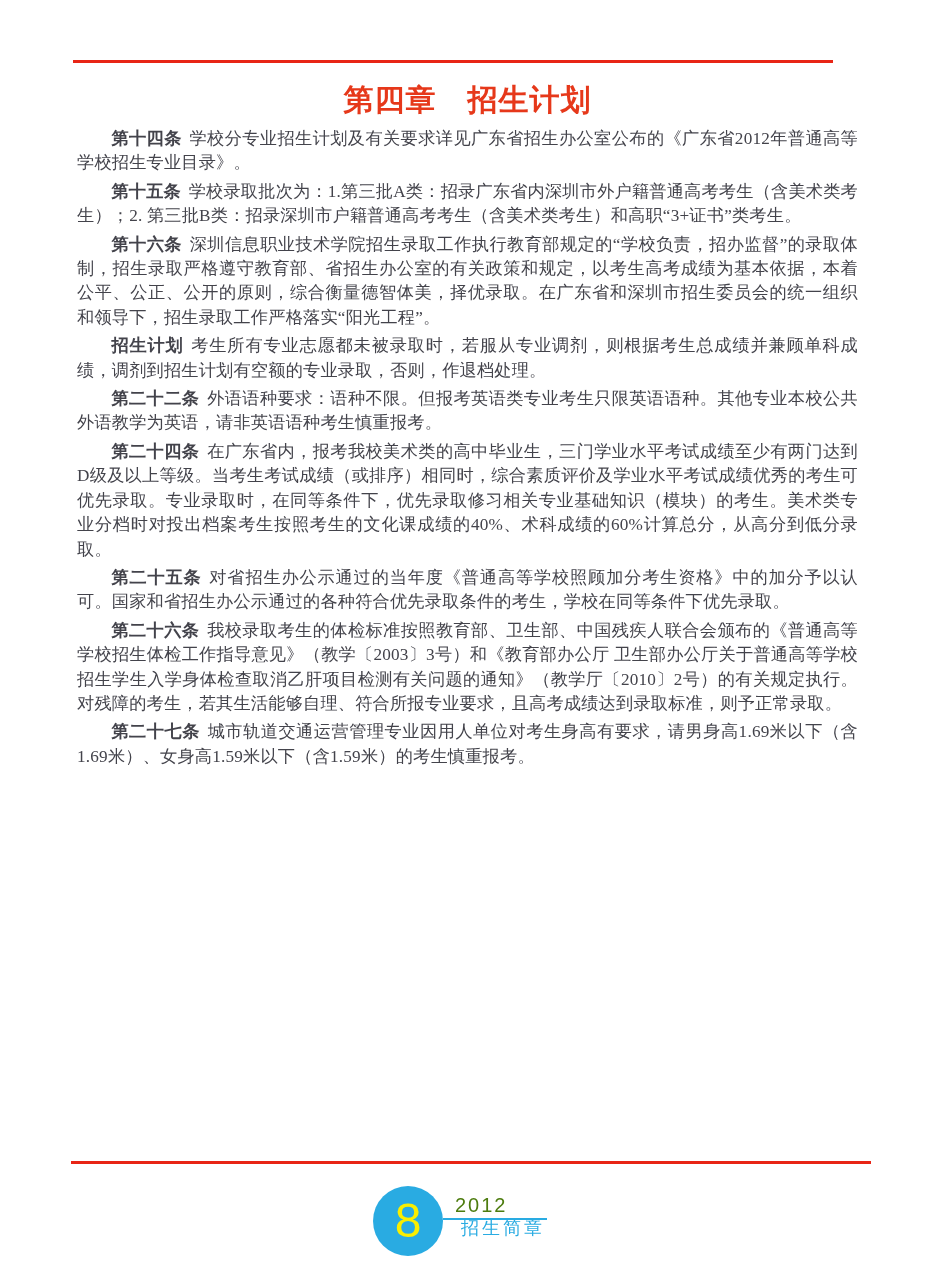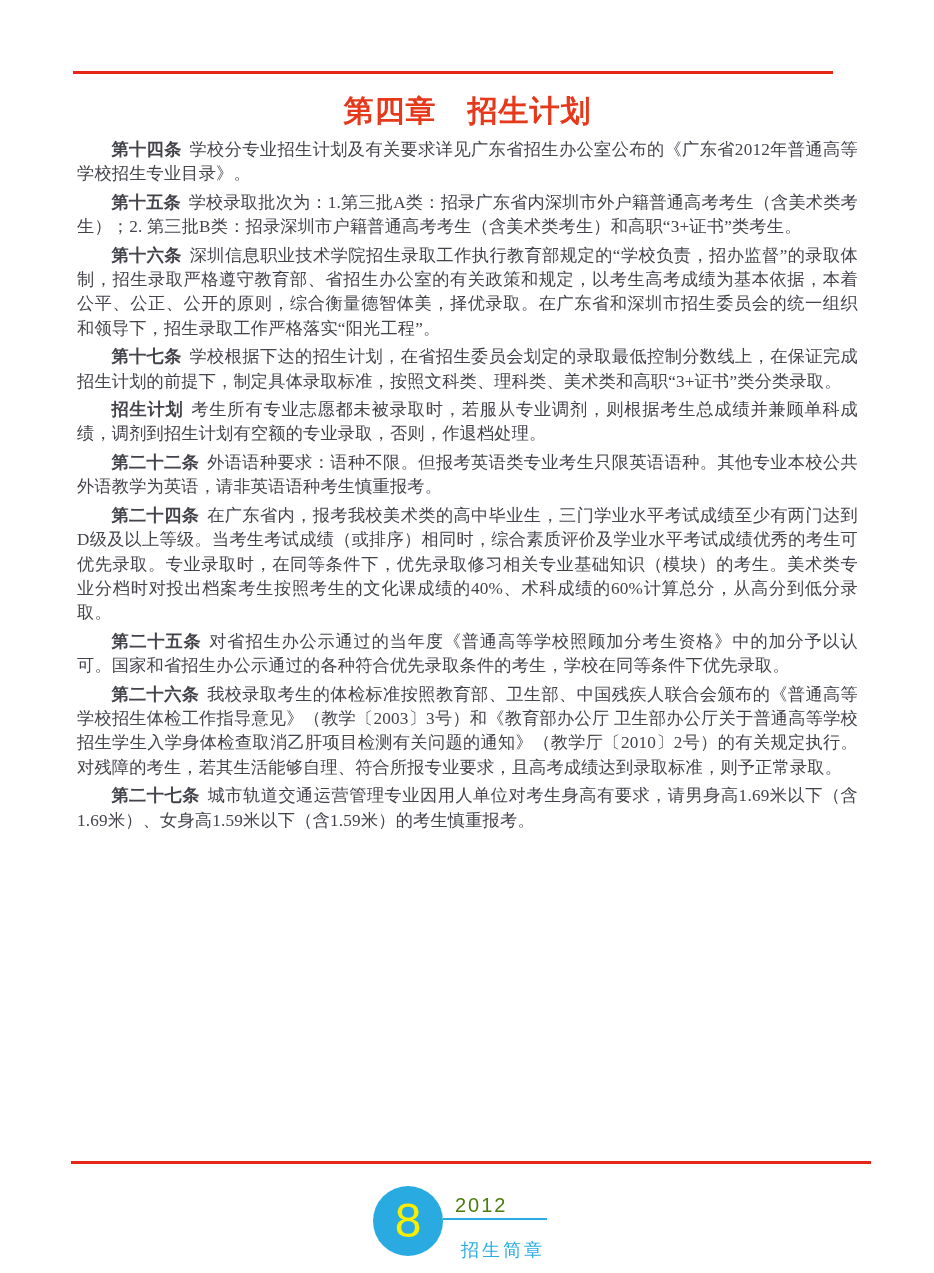--- a/index.html
+++ b/index.html
@@ -6,21 +6,21 @@
   html,body { margin:0; padding:0; background:#ffffff; }
   .page {
     position:relative;
     width:934px; height:1273px;
     margin:0 auto;
     background:#ffffff;
     overflow:hidden;
     font-family:"Liberation Serif","DejaVu Serif",serif;
     color:#43434b;
   }
-  .content { padding:15px 72px 0 73px; }
+  .content { padding:4px 72px 0 73px; }
   .rule { background:#e82516; height:3px; border:0; }
   .rule-top { margin:56px 0 0 0; width:760px; }
   .rule-bottom { position:absolute; left:71px; top:1161px; width:800px; }
   .chapter-title {
     font-family:"Liberation Sans","DejaVu Sans",sans-serif;
     font-weight:bold;
     color:#e6381a;
     font-size:30px;
     line-height:35px;
     text-align:center;
@@ -49,38 +49,37 @@
     font-size:48px; line-height:1;
     color:#f9ee00;
   }
   .footer-line { position:absolute; left:370px; top:52px; width:104px; height:2px; background:#29abe2; }
   .footer-year {
     position:absolute; left:382px; top:28px;
     font-family:"Liberation Sans","DejaVu Sans",sans-serif;
     font-size:20px; color:#4d7c0f; letter-spacing:2px;
   }
   .footer-label {
-    position:absolute; left:388px; top:72px;
+    position:absolute; left:388px; top:50px;
     font-family:Liberation Sans, sans-serif;
     font-size:18px; color:#29abe2; letter-spacing:3px;text-align:right;
   }
 </style>
 </head>
 <body>
 
 <div class="page">
   <div class="content">
     <div class="rule rule-top"></div>
 
     <h1 class="chapter-title">第四章　招生计划</h1>
     <p class="article"><b class="label">第十四条</b><span>学校分专业招生计划及有关要求详见广东省招生办公室公布的《广东省2012年普通高等学校招生专业目录》。</span></p>
     <p class="article"><b class="label">第十五条</b><span>学校录取批次为：1.第三批A类：招录广东省内深圳市外户籍普通高考考生（含美术类考生）；2. 第三批B类：招录深圳市户籍普通高考考生（含美术类考生）和高职“3+证书”类考生。</span></p>
 
     <p class="article"><b class="label">第十六条</b><span>深圳信息职业技术学院招生录取工作执行教育部规定的“学校负责，招办监督”的录取体制，招生录取严格遵守教育部、省招生办公室的有关政策和规定，以考生高考成绩为基本依据，本着公平、公正、公开的原则，综合衡量德智体美，择优录取。在广东省和深圳市招生委员会的统一组织和领导下，招生录取工作严格落实“阳光工程”。</span></p>
-    <p class="article"><b class="label">第十七条</b><span>学校根据下达的招生计划，在省招生委员会划定的录取最低控制分数线上，在保证完成招生计划的前提下，制定具体录取标准，按照文科类、理科类、美术类和高职“3+证书”类分类录取。</span></p>
     <p class="article"><b class="label">招生计划</b><span>考生所有专业志愿都未被录取时，若服从专业调剂，则根据考生总成绩并兼顾单科成绩，调剂到招生计划有空额的专业录取，否则，作退档处理。</span></p>
     <p class="article"><b class="label">第二十二条</b><span>外语语种要求：语种不限。但报考英语类专业考生只限英语语种。其他专业本校公共外语教学为英语，请非英语语种考生慎重报考。</span></p>
     <p class="article"><b class="label">第二十四条</b><span>在广东省内，报考我校美术类的高中毕业生，三门学业水平考试成绩至少有两门达到D级及以上等级。当考生考试成绩（或排序）相同时，综合素质评价及学业水平考试成绩优秀的考生可优先录取。专业录取时，在同等条件下，优先录取修习相关专业基础知识（模块）的考生。美术类专业分档时对投出档案考生按照考生的文化课成绩的40%、术科成绩的60%计算总分，从高分到低分录取。</span></p>
     <p class="article"><b class="label">第二十五条</b><span>对省招生办公示通过的当年度《普通高等学校照顾加分考生资格》中的加分予以认可。国家和省招生办公示通过的各种符合优先录取条件的考生，学校在同等条件下优先录取。</span></p>
 
     <p class="article"><b class="label">第二十六条</b><span>我校录取考生的体检标准按照教育部、卫生部、中国残疾人联合会颁布的《普通高等学校招生体检工作指导意见》（教学〔2003〕3号）和《教育部办公厅 卫生部办公厅关于普通高等学校招生学生入学身体检查取消乙肝项目检测有关问题的通知》（教学厅〔2010〕2号）的有关规定执行。对残障的考生，若其生活能够自理、符合所报专业要求，且高考成绩达到录取标准，则予正常录取。</span></p>
     <p class="article"><b class="label">第二十七条</b><span>城市轨道交通运营管理专业因用人单位对考生身高有要求，请男身高1.69米以下（含1.69米）、女身高1.59米以下（含1.59米）的考生慎重报考。</span></p>
   </div>
 
   <div class="rule rule-bottom"></div>

